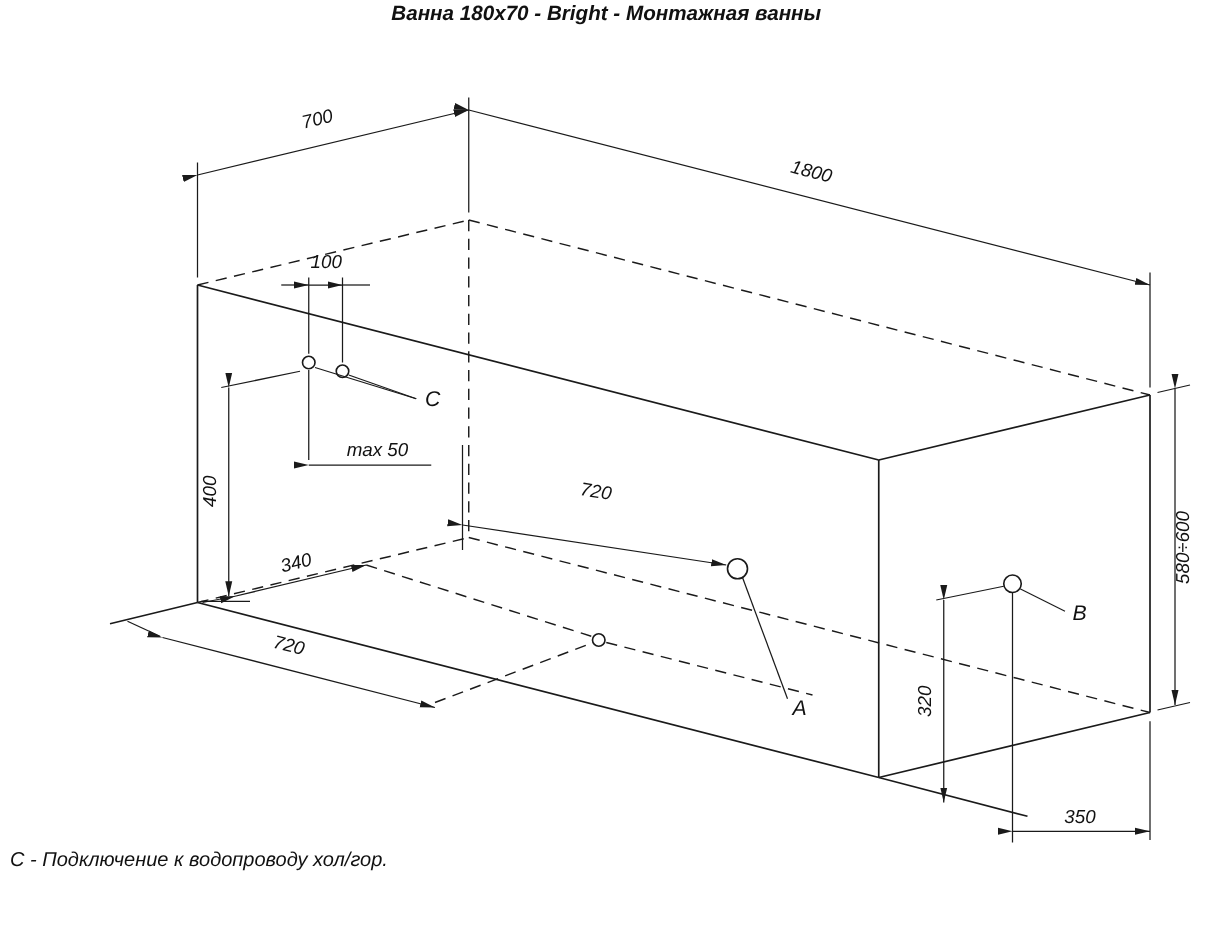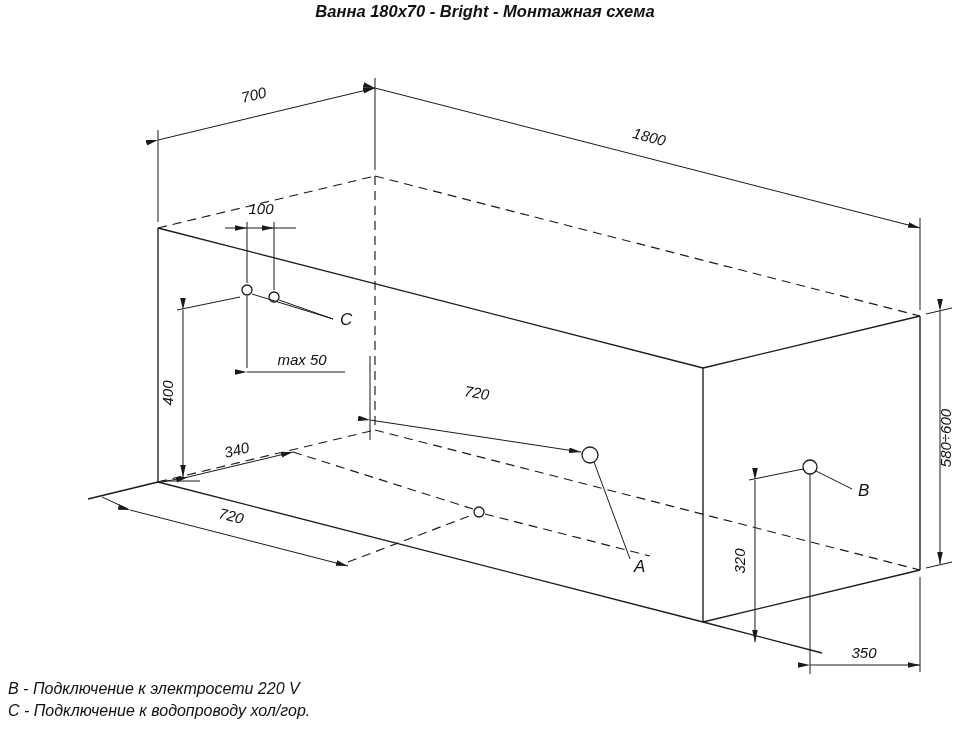--- a/index.html
+++ b/index.html
@@ -34,21 +34,21 @@
   .ln{stroke:#1a1a1a;stroke-width:1.35;fill:none;}
   .hid{stroke:#1a1a1a;stroke-width:1.15;fill:none;stroke-dasharray:9 6;}
   .dim{stroke:#1a1a1a;stroke-width:1;fill:none;}
   .pt{stroke:#1a1a1a;stroke-width:1.3;fill:#ffffff;}
 </style>
 </head>
 <body>
 
 <div class="page">
 
-  <div class="title">Ванна 180x70 - Bright - Монтажная схема</div>
+  <div class="title">Ванна 180x70 - Bright - Монтажная ванны</div>
 
   <svg width="970" height="742" viewBox="0 0 970 742">
     <defs>
       <marker id="arr" markerWidth="13" markerHeight="8" refX="12" refY="4" orient="auto" markerUnits="userSpaceOnUse">
         <path d="M12,4 L0,1.2 L0,6.8 z" fill="#1a1a1a"></path>
       </marker>
     </defs>
 
     <g>
       <line class="hid" x1="158" y1="228" x2="375" y2="176"></line>
@@ -144,17 +144,16 @@
 
     <g>
       <line class="dim" x1="926" y1="314" x2="952" y2="308"></line>
       <line class="dim" x1="926" y1="568" x2="952" y2="562"></line>
       <line class="dim" x1="940" y1="311" x2="940" y2="564" marker-start="url(#arr)" marker-end="url(#arr)"></line>
       <text class="dimtxt" x="951" y="438" text-anchor="middle" transform="rotate(-90 951 438)">580÷600</text>
     </g>
   </svg>
 
   <div class="legend">
-    <div>B - Подключение к электросети 220 V</div>
     <div>C - Подключение к водопроводу хол/гор.</div>
   </div>
 
 </div>
 
 </body></html>

